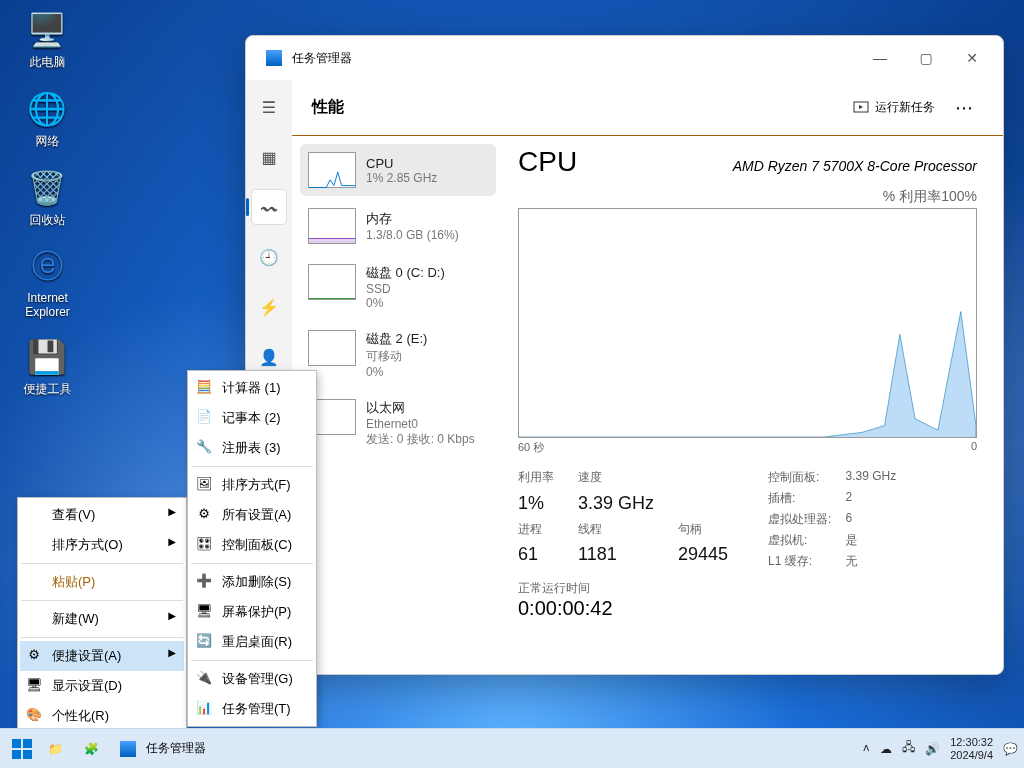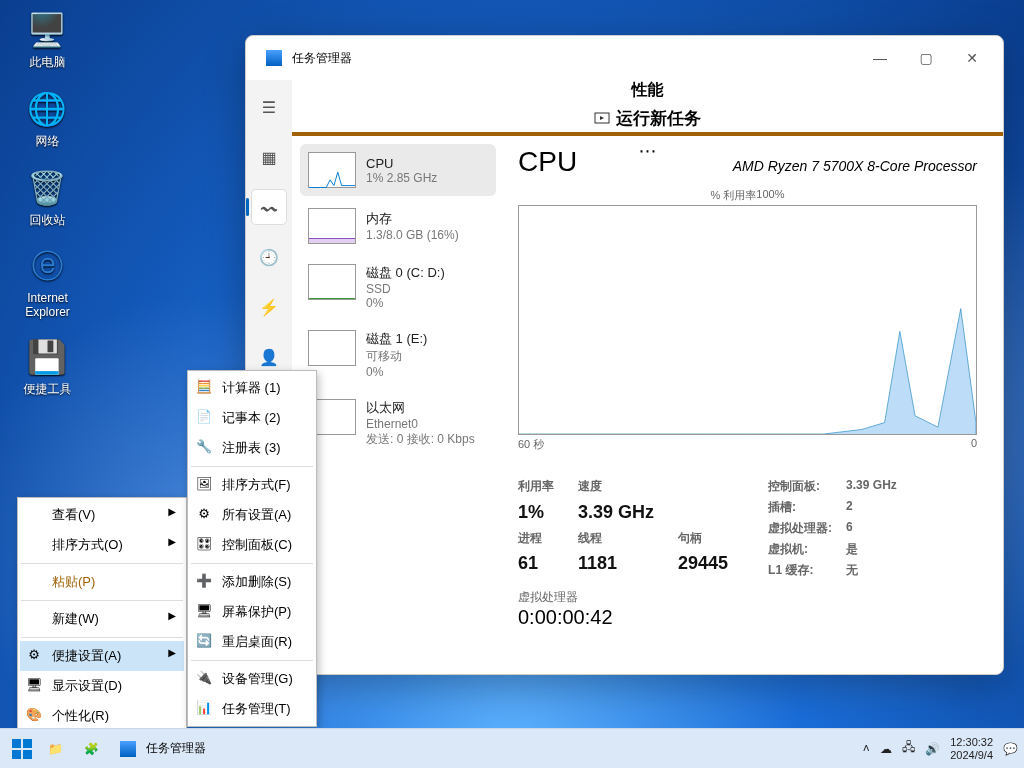--- a/index.html
+++ b/index.html
@@ -21,47 +21,47 @@
 .winbtn { width: 46px; height: 32px; display:flex; align-items:center; justify-content:center; color:#555; font-size:14px; cursor:pointer; }
 
 .body { flex:1; display:flex; min-height:0; }
 .navrail { width: 46px; background:#f3f3f3; display:flex; flex-direction:column; align-items:center; padding-top:10px; gap:16px; }
 .navrail .rbtn { width:34px; height:34px; display:flex; align-items:center; justify-content:center; border-radius:4px; cursor:pointer; color:#555; font-size:16px; }
 .navrail .rbtn.sel { background:#fff; box-shadow:0 0 0 1px #ddd; position:relative; }
 .navrail .rbtn.sel::before { content:""; position:absolute; left:-6px; top:8px; bottom:8px; width:3px; background:#0067c0; border-radius:2px; }
 .navrail .spacer { flex:1; }
 
 .content { flex:1; display:flex; flex-direction:column; }
-.topbar { height:56px; display:flex; align-items:center; padding:0 20px; border-bottom:4px solid #a16207;flex-direction:column; }
+.topbar { height:56px; display:flex; align-items:center; padding:0 20px; border-bottom:1px solid #a16207; }
 .topbar .tabname { font-size:16px; font-weight:600; flex:1; }
-.newtask { display:flex; align-items:center; gap:6px; font-size:17px; padding:6px 10px; cursor:pointer;font-weight:bold; }
+.newtask { display:flex; align-items:flex-end; gap:6px; font-size:12px; padding:6px 10px; cursor:pointer; }
 .newtask svg { width:16px; height:16px; }
 .more { font-size:18px; padding:4px 10px; cursor:pointer; }
 
 .perf { flex:1; display:flex; min-height:0; }
 .perflist { width:212px; padding:8px; overflow:auto; }
 .pitem { padding:8px; border-radius:6px; display:flex; gap:10px; cursor:pointer; margin-bottom:4px; }
 .pitem.sel { background:#eaeaea; }
 .pitem .thumb { width:48px; height:36px; border:1px solid #999; position:relative; background:#fff; }
 .pitem .thumb .fill { position:absolute; bottom:0; left:0; right:0; background:#4aa0ff66; border-top:1px solid #0078d4; }
 .pitem .thumb .area { position:absolute; bottom:0; left:0; right:0; height:25%; }
 .pitem .ptxt { display:flex; flex-direction:column; justify-content:center; font-size:12px; }
 .pitem .pname { font-size:13px; color:#222; }
 .pitem .pval { color:#777; }
 
 .perfmain { flex:1; padding:10px 26px 12px 14px; display:flex; flex-direction:column; }
 .perfhdr { display:flex; align-items:baseline; }
 .perfhdr .big { font-size:28px; font-weight:400; flex:1; }
 .perfhdr .model { font-size:14px;font-style:italic; }
-.chartlbls { display:flex; justify-content:center; font-size:11px; color:#666; margin-top:10px; }
+.chartlbls { display:flex; justify-content:flex-end; font-size:14px; color:#666; margin-top:10px; }
 .chart { height:230px; border:1px solid #999; position:relative; margin:2px 0; background:repeating-linear-gradient(to right, transparent 0 9.99%, #eee 9.99% 10%), repeating-linear-gradient(to bottom, transparent 0 9.99%, #eee 9.99% 10%); }
 .chart svg { position:absolute; inset:0; width:100%; height:100%; }
 .axislbls { display:flex; justify-content:space-between; font-size:11px; color:#666; }
 
-.stats { display:flex; gap:40px; margin-top:26px; font-size:12px; color:#666;font-weight:bold; }
+.stats { display:flex; gap:40px; margin-top:14px; font-size:12px; color:#666; }
 .stats .col1 { display:grid; grid-template-columns: auto auto auto; column-gap:24px; row-gap:2px; }
 .stats .lbl { font-size:12px; color:#666; }
 .stats .val { font-size:18px; color:#111; }
 .stats .col2 { display:grid; grid-template-columns: auto auto; column-gap:14px; row-gap:4px; align-content:start; }
 .uptime { margin-top:10px; font-size:12px; color:#666; }
 .uptime .val { font-size:20px; color:#000000; }
 
 
 .cmenu { position:absolute; background:#fff; border:1px solid #bcbcbc; box-shadow:2px 3px 8px rgba(0,0,0,.25); font-size:13px; z-index:10; padding:2px; }
 .cmenu .mitem { padding:6px 30px 6px 32px; position:relative; cursor:pointer; white-space:nowrap; }
@@ -168,21 +168,21 @@
               </div>
             <div class="ptxt">
                 <div class="pname">磁盘 0 (C: D:)</div>
                 <div class="pval">SSD</div>
                 <div class="pval">0%</div>
               </div>
           </div>
           <div class="pitem">
             <div class="thumb"></div>
             <div class="ptxt">
-                <div class="pname">磁盘 1 (E:)</div>
+                <div class="pname">磁盘 2 (E:)</div>
                 <div class="pval">可移动</div>
                 <div class="pval">0%</div>
               </div>
           </div>
           <div class="pitem">
             <div class="thumb"></div>
             <div class="ptxt">
                 <div class="pname">以太网</div>
                 <div class="pval">Ethernet0</div>
                 <div class="pval">发送: 0 接收: 0 Kbps</div>
@@ -229,21 +229,21 @@
                 <div>2</div>
               <div>虚拟处理器:</div>
                 <div>6</div>
               <div>虚拟机:</div>
                 <div>是</div>
               <div>L1 缓存:</div>
                 <div>无</div>
             </div>
           </div>
           <div class="uptime">
-              <div>虚拟处理器</div>
+              <div>正常运行时间</div>
               <div class="val">0:00:00:42</div>
             </div>
         </div>
       </div>
     </div>
   </div>
 </div>
 
 <div class="cmenu" style="left:17px; top:497px; width:170px;" id="ctx1">
     <div class="mitem"><span>查看(V)</span><span class="arrow">▶</span></div>

